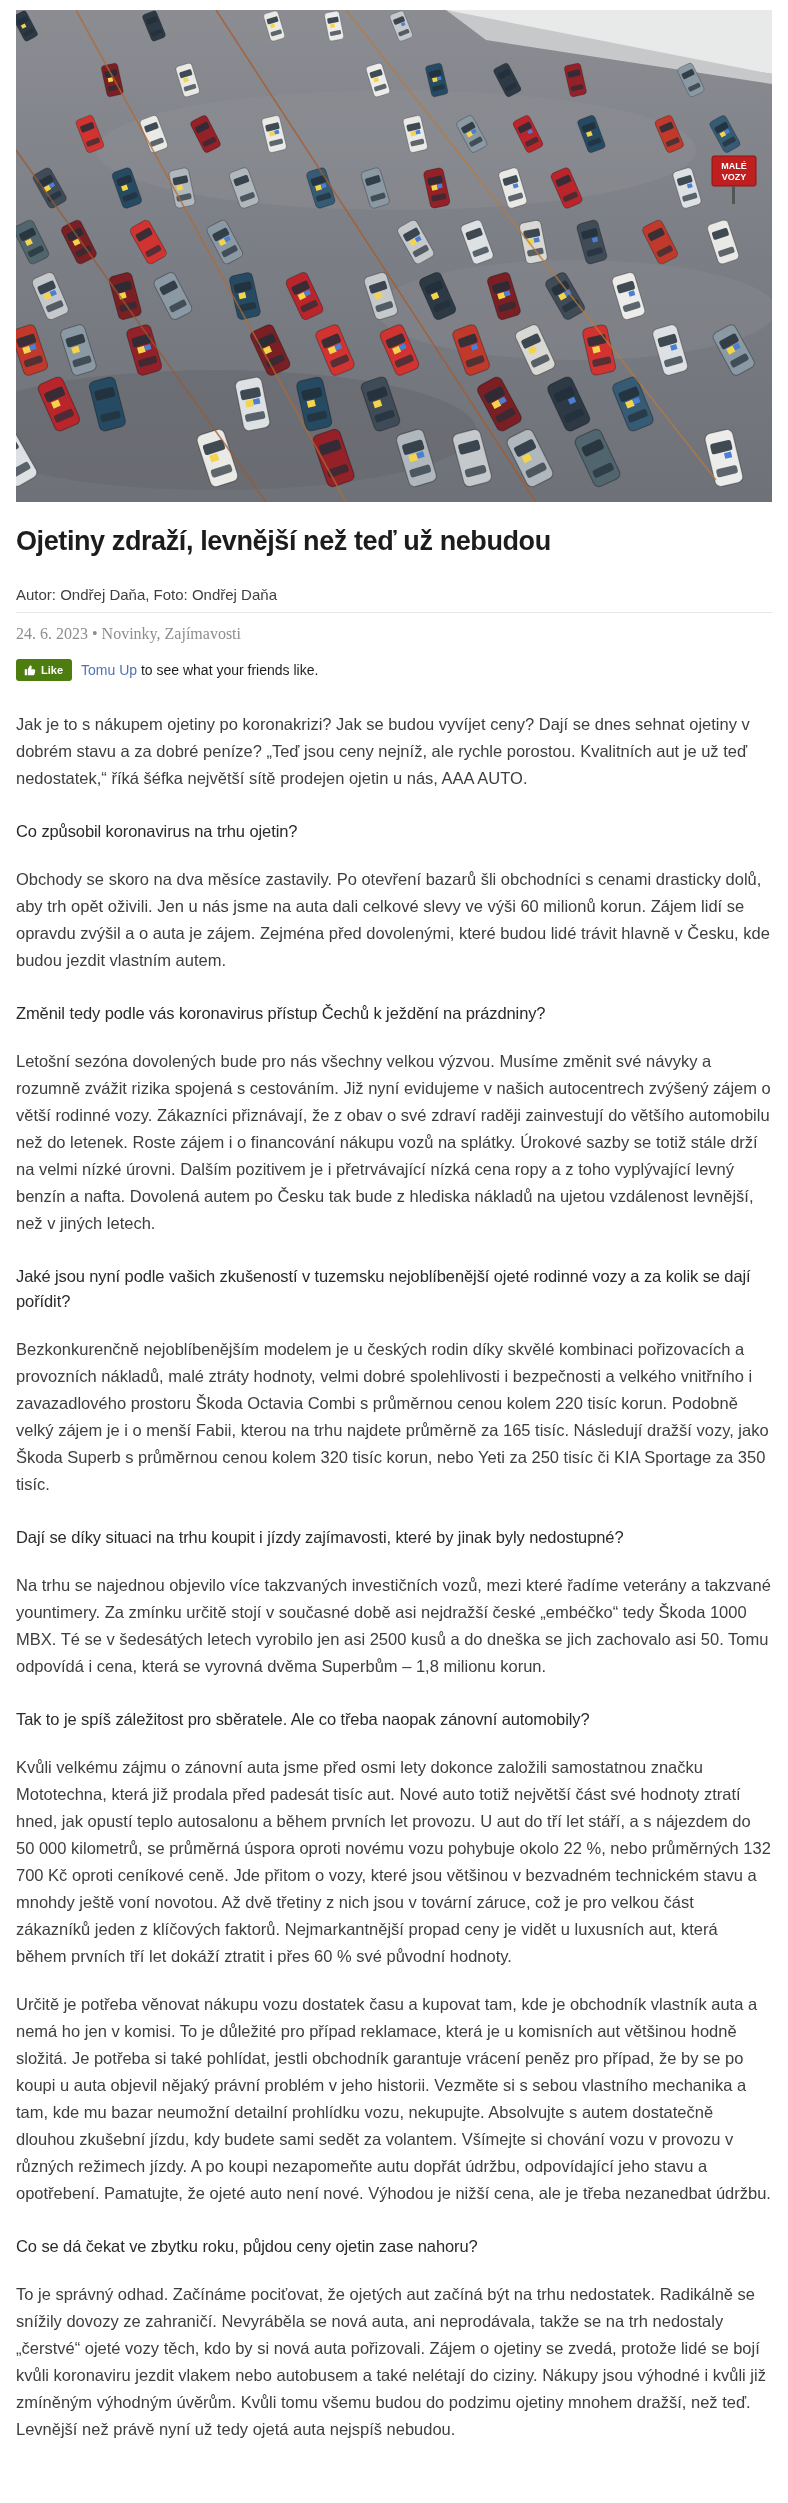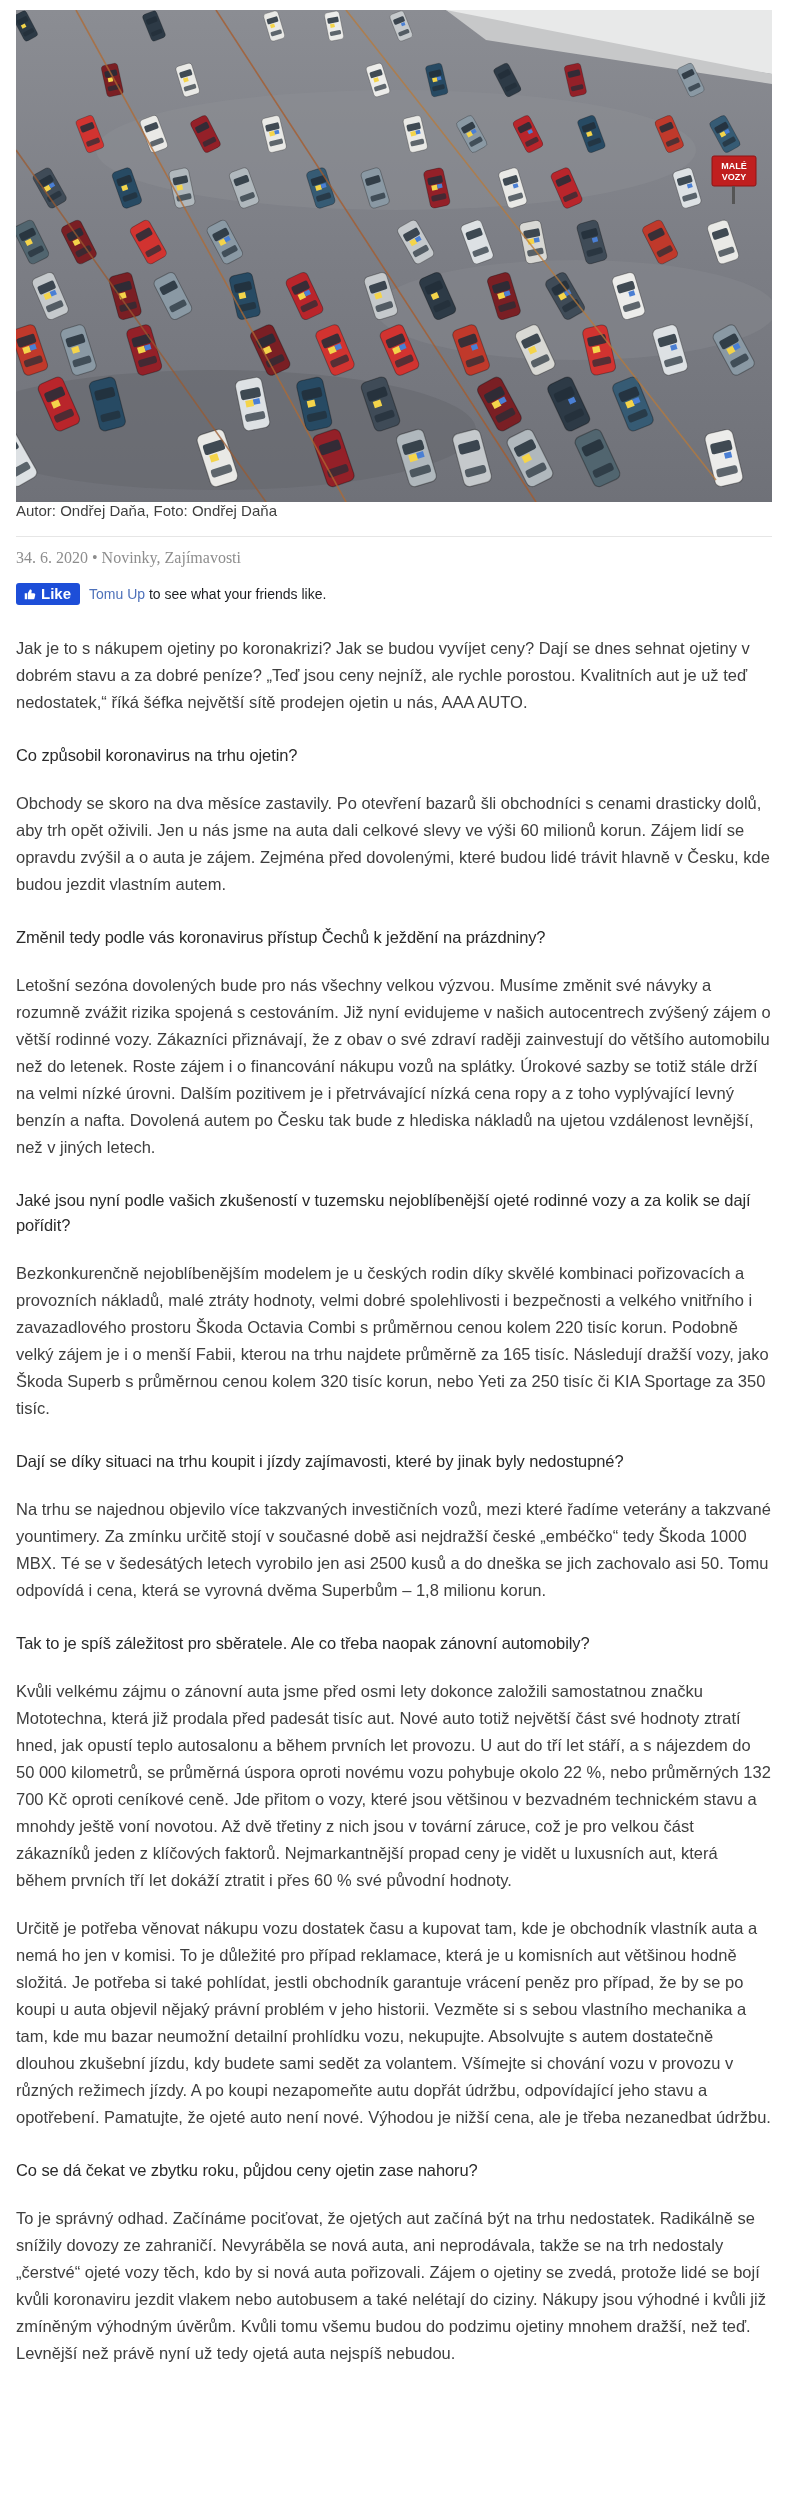--- a/index.html
+++ b/index.html
@@ -20,21 +20,21 @@
     font-size: 27px;
     line-height: 30px;
     font-weight: 700;
     letter-spacing: -0.4px;
     color: #1c1c1c;
   }
 
   .author-line {
     font-size: 15px;
     color: #3f3f3f;
-    margin-bottom: 17px;
+    margin-bottom: 9px;
   }
 
   .divider {
     border: 0;
     border-top: 1px solid #e6e6e6;
     margin: 0 0 12px 0;
   }
 
   .date-line {
     font-family: "Liberation Serif", serif;
@@ -47,23 +47,23 @@
   .fb-widget {
     display: flex;
     align-items: center;
     margin-bottom: 30px;
     height: 22px;
   }
   .fb-like-btn {
     display: inline-flex;
     align-items: center;
     gap: 5px;
-    background: #1d4ed8;
+    background: #4d7c0f;
     color: #ffffff;
-    font-size: 15px;
+    font-size: 11px;
     font-weight: 700;
     border: none;
     border-radius: 3px;
     padding: 3px 9px 4px 8px;
     height: 22px;
     cursor: pointer;
     font-family: "Liberation Sans", sans-serif;
   }
   .fb-text { font-size: 14px; color: #1c1e21; margin-left: 9px; }
   .fb-text .signup { color: #4e71ba; text-decoration: none; cursor: pointer; }
@@ -592,27 +592,28 @@
     </g>
 
     <g>
       <rect x="696" y="146" width="44" height="30" rx="2" fill="#c01f1f" stroke="#8e1414"></rect>
       <text x="718" y="159" text-anchor="middle" font-family="Liberation Sans, sans-serif" font-size="9" font-weight="bold" fill="#ffffff">MALÉ</text>
       <text x="718" y="170" text-anchor="middle" font-family="Liberation Sans, sans-serif" font-size="9" font-weight="bold" fill="#ffffff">VOZY</text>
       <rect x="716" y="176" width="3" height="18" fill="#555"></rect>
     </g>
   </svg>
 
+  <h1 class="title">Ojetiny zdraží, levnější než teď už nebudou</h1>
 
   <div class="author-line">Autor: Ondřej Daňa, Foto: Ondřej Daňa</div>
 
   <hr class="divider">
 
   <div class="date-line">
-    <span>34. 6. 2020</span>
+    <span>24. 6. 2023</span>
     <span>•</span>
     <span class="cat">Novinky, Zajímavosti</span>
   </div>
 
   <div class="fb-widget">
     <button class="fb-like-btn">
       <svg width="12" height="12" viewBox="0 0 16 16">
         <path fill="#ffffff" d="M1 7h3v8H1zM5 15h7.2c.9 0 1.6-.6 1.8-1.4l1-4.5c.2-1-.6-2.1-1.7-2.1H9.8l.5-2.9C10.5 2.9 9.6 2 8.6 2c-.5 0-.9.2-1.1.6L5 7z"></path>
       </svg>
       <span>Like</span>

